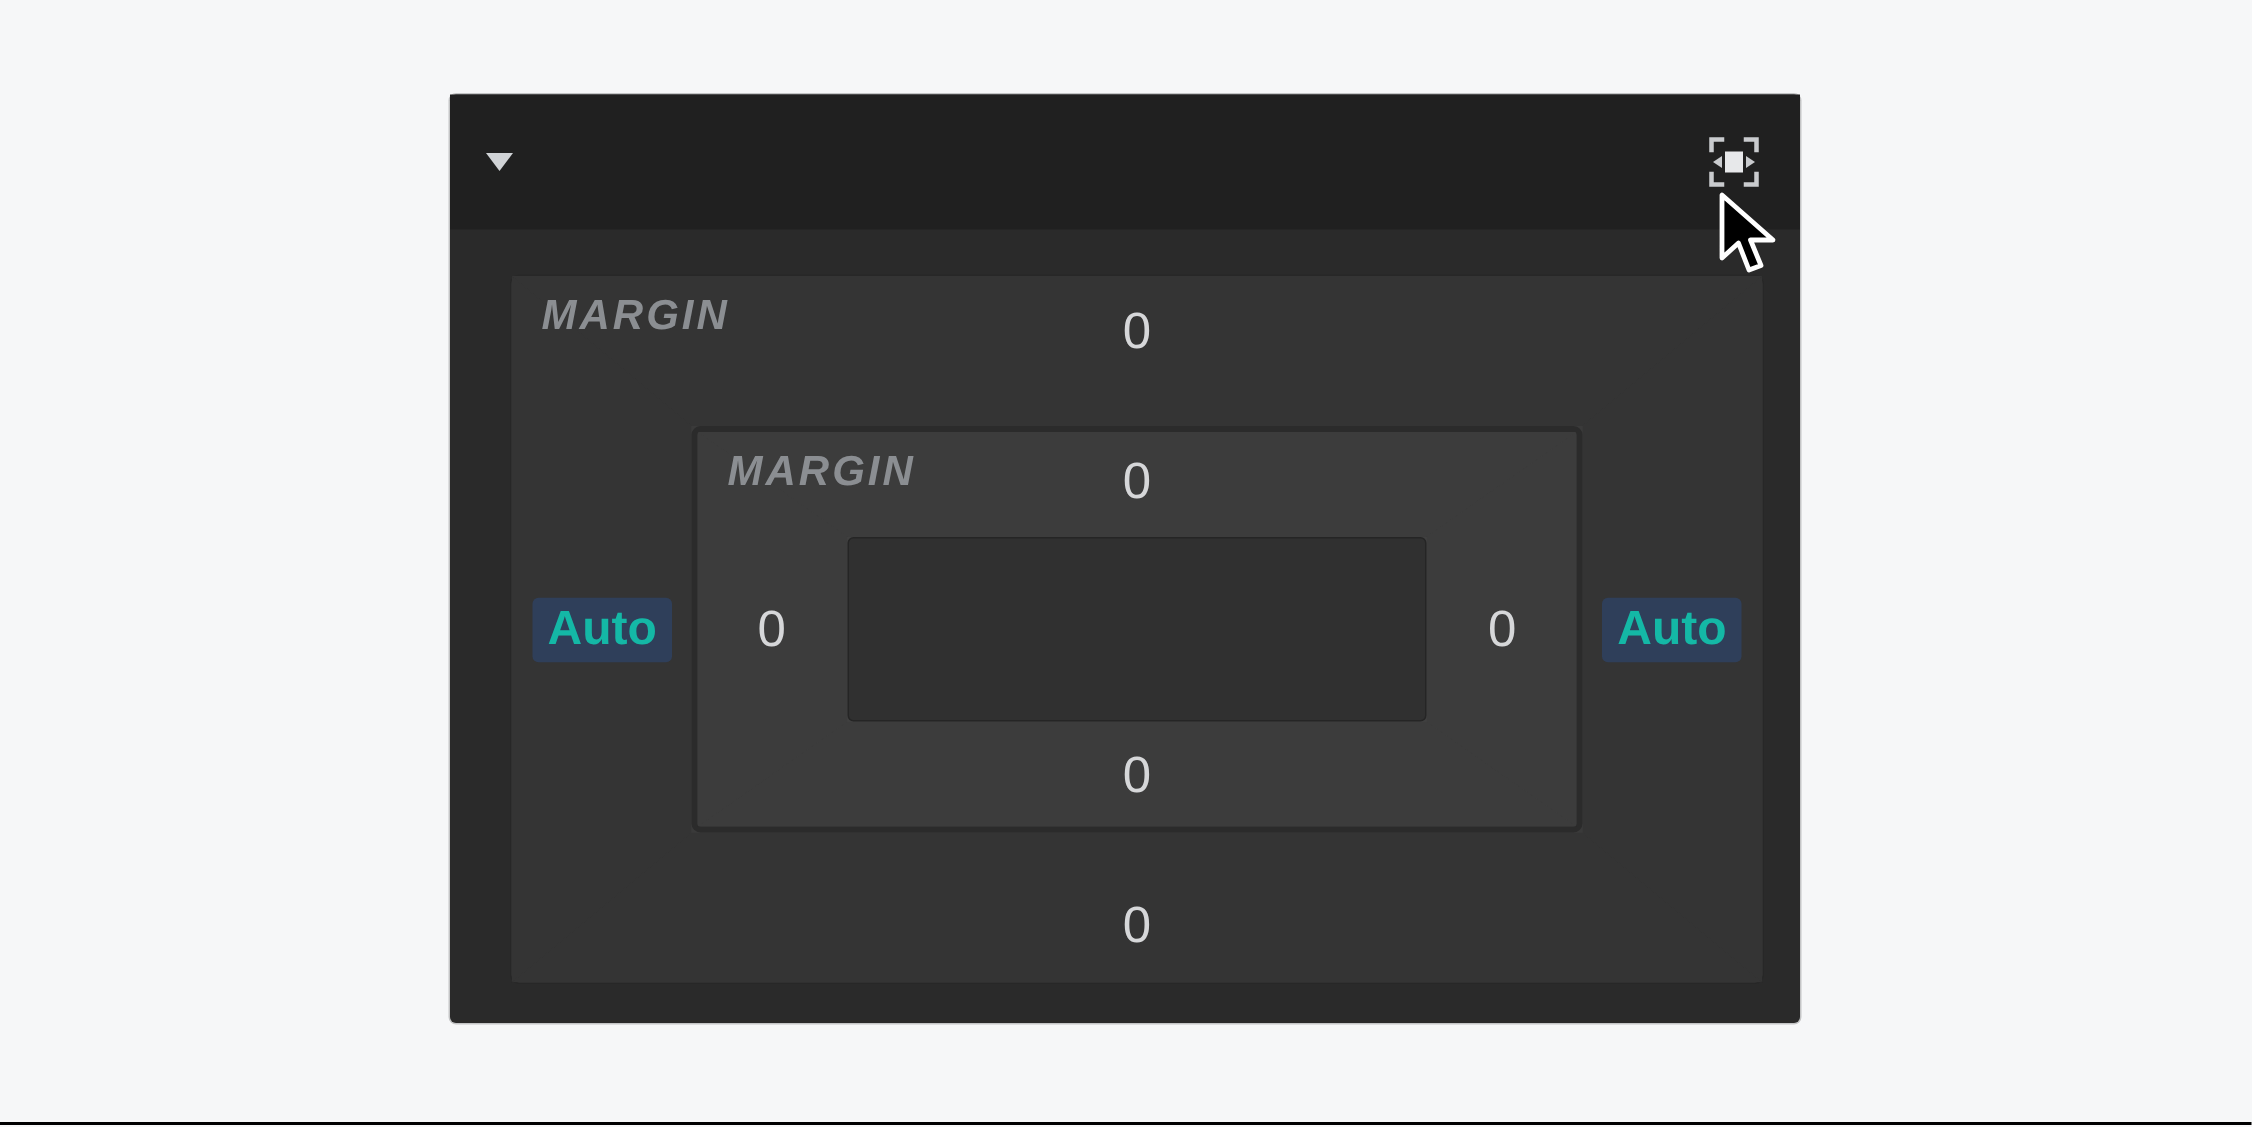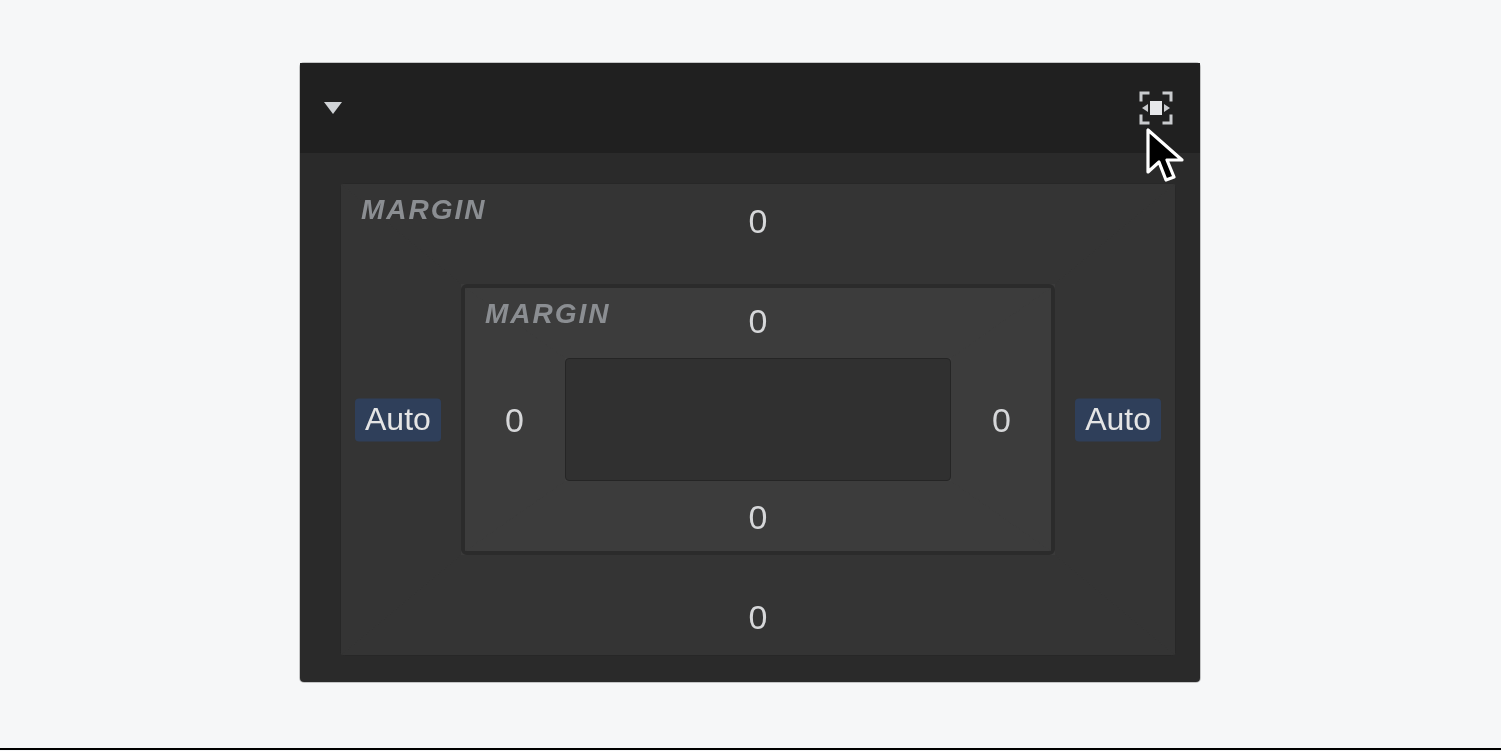--- a/index.html
+++ b/index.html
@@ -108,25 +108,26 @@
     cursor: text;
   }
   .margin-box .val.top    { top: 18px;  left: 50%; transform: translateX(-50%); }
   .margin-box .val.bottom { bottom: 18px; left: 50%; transform: translateX(-50%); }
 
   .auto-chip {
     position: absolute;
     top: 50%;
     transform: translateY(-50%);
     background: #2f3f5a;
-    color: #e5e5e5;
+    color: #14b8a6;
     font-size: 32px;
     padding: 2px 10px 4px 10px;
     border-radius: 4px;
     cursor: text;
+    font-weight: bold;
   }
   .auto-chip.left  { left: 14px; }
   .auto-chip.right { right: 14px; }
 
   
   .padding-box {
     position: absolute;
     left: 120px;
     right: 120px;
     top: 100px;

